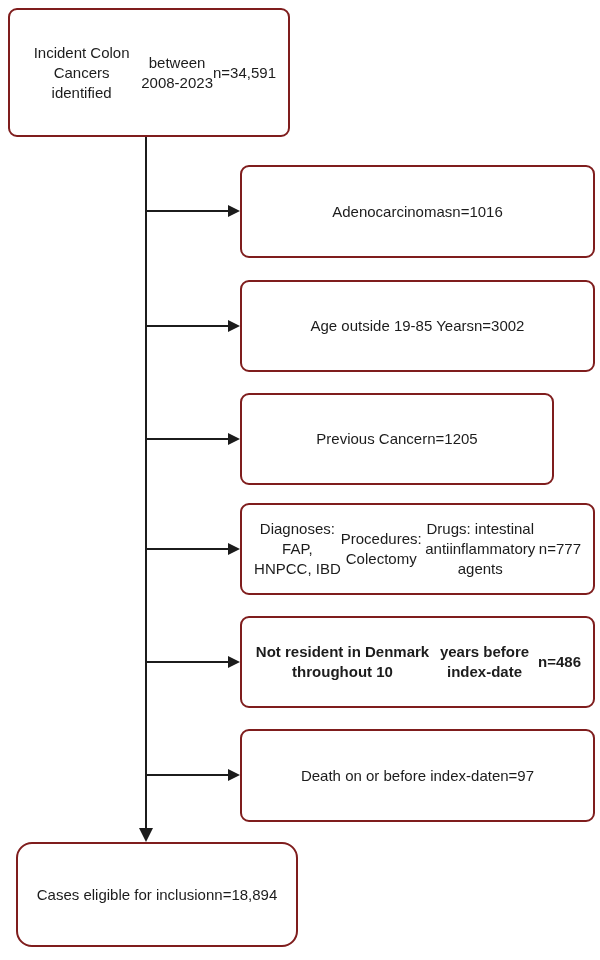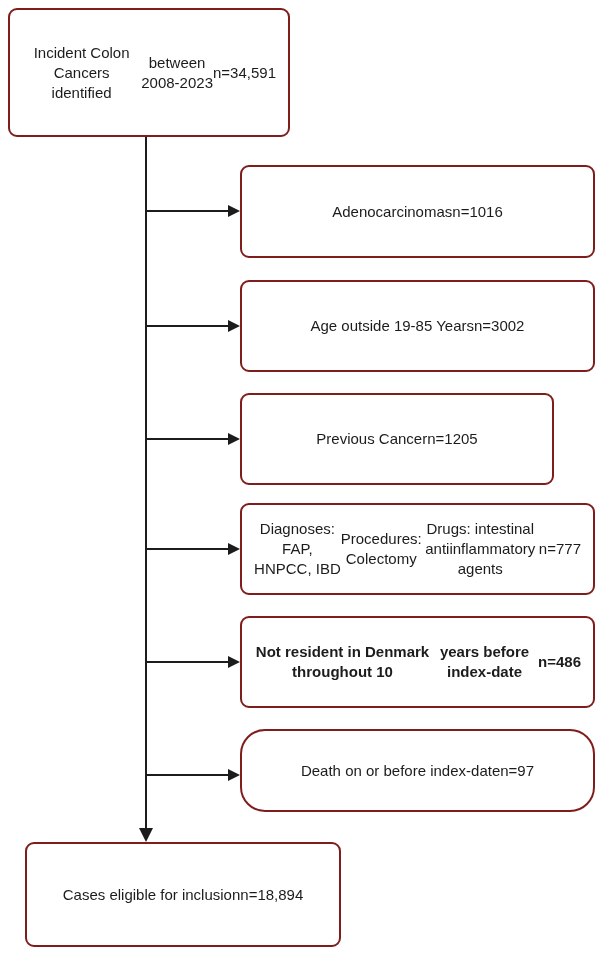--- a/index.html
+++ b/index.html
@@ -101,23 +101,23 @@
     <div>Drugs: intestinal antiinflammatory agents</div>
     <div>n=777</div>
   </div>
 
   <div class="box" style="left:240px; top:616px; width:355px; height:92px;font-weight:bold;">
     <div>Not resident in Denmark throughout 10</div>
     <div>years before index-date</div>
     <div>n=486</div>
   </div>
 
-  <div class="box" style="left:240px; top:729px; width:355px; height:83px;border-radius:25px;">
+  <div class="box" style="left:240px; top:729px; width:355px; height:93px;">
     <div>Death on or  before index-date</div>
     <div>n=97</div>
   </div>
 
-  <div class="box" style="left:25px; top:842px; width:316px; height:105px;">
+  <div class="box" style="left:16px; top:842px; width:282px; height:105px;border-radius:16px;">
     <div>Cases eligible for inclusion</div>
     <div>n=18,894</div>
   </div>
 
 </div>
 
 </body></html>

